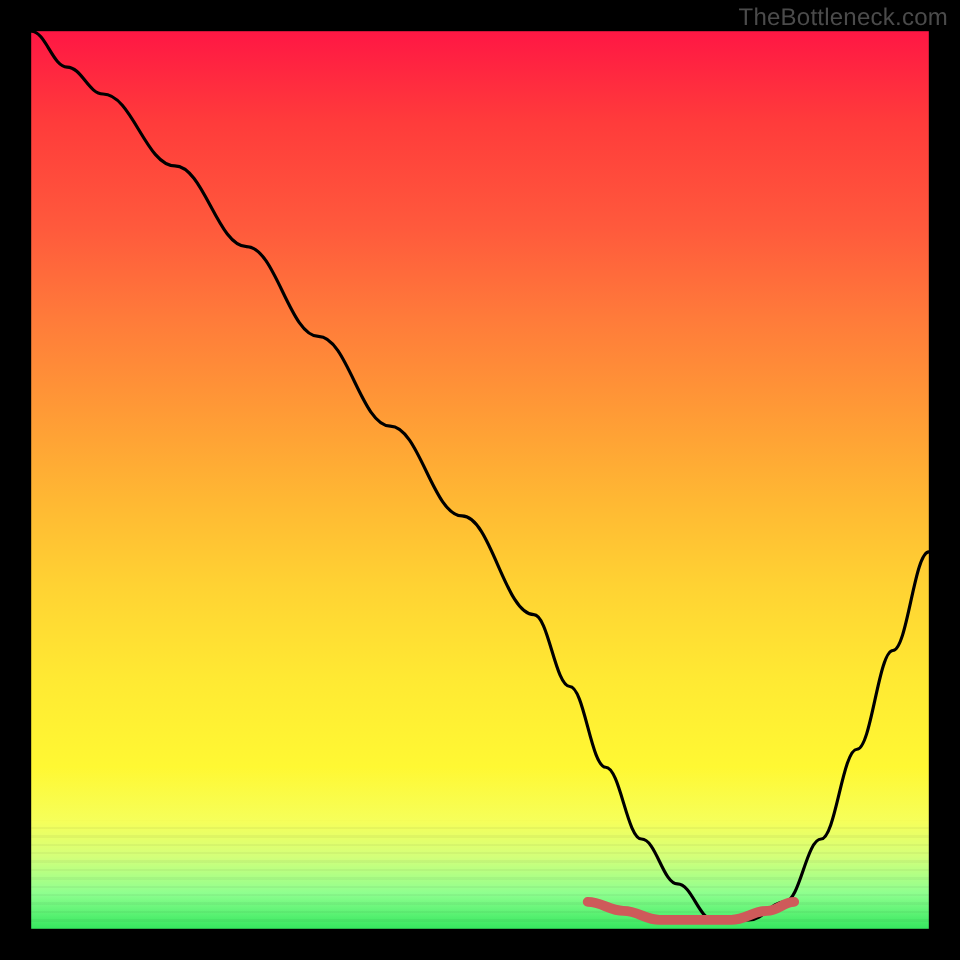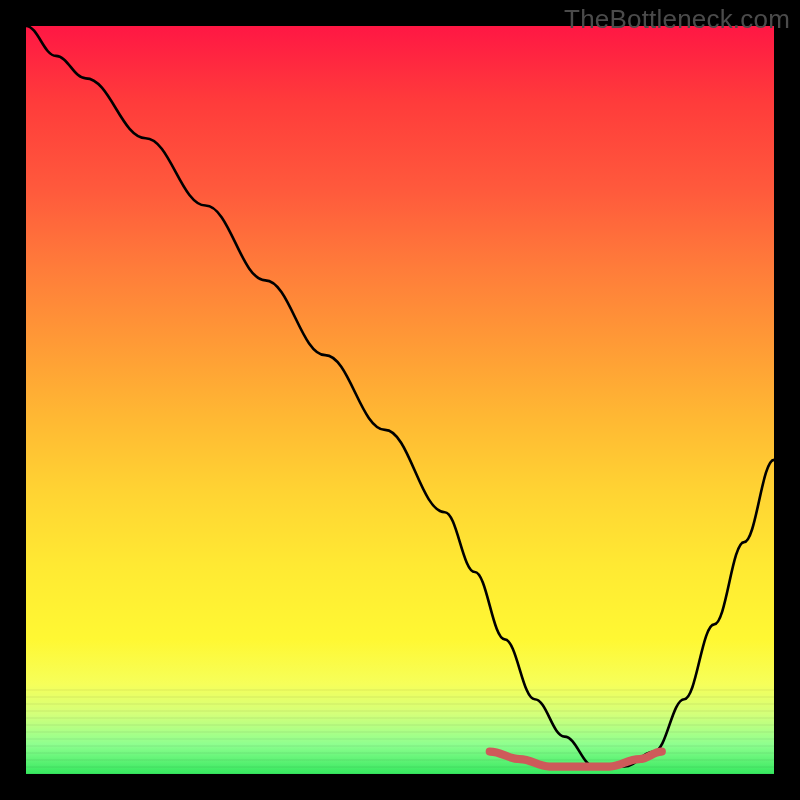--- a/index.html
+++ b/index.html
@@ -63,21 +63,21 @@
     top: 0;
     width: 748px;
     height: 748px;
     overflow: visible;
   }
   .watermark {
     position: absolute;
     top: 4px;
     right: 10px;
     color: #4b4b4b;
-    font-size: 26px;
+    font-size: 20px;
     letter-spacing: 0.2px;
     font-weight: 500;
     user-select: none;
   }
 </style>
 </head>
 <body>
 
 <div class="frame">
   <div class="gradient"></div>

